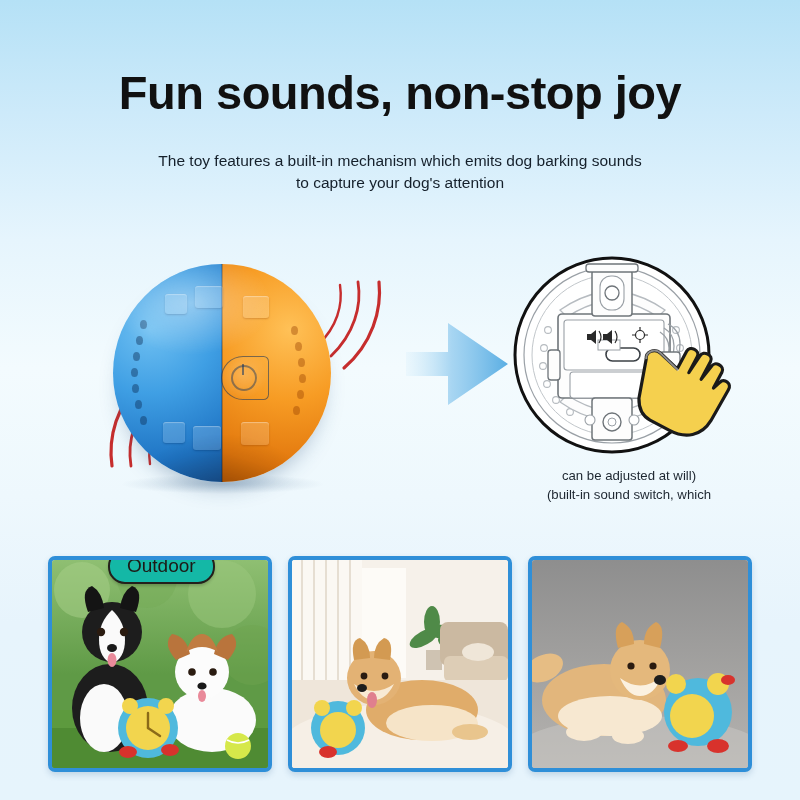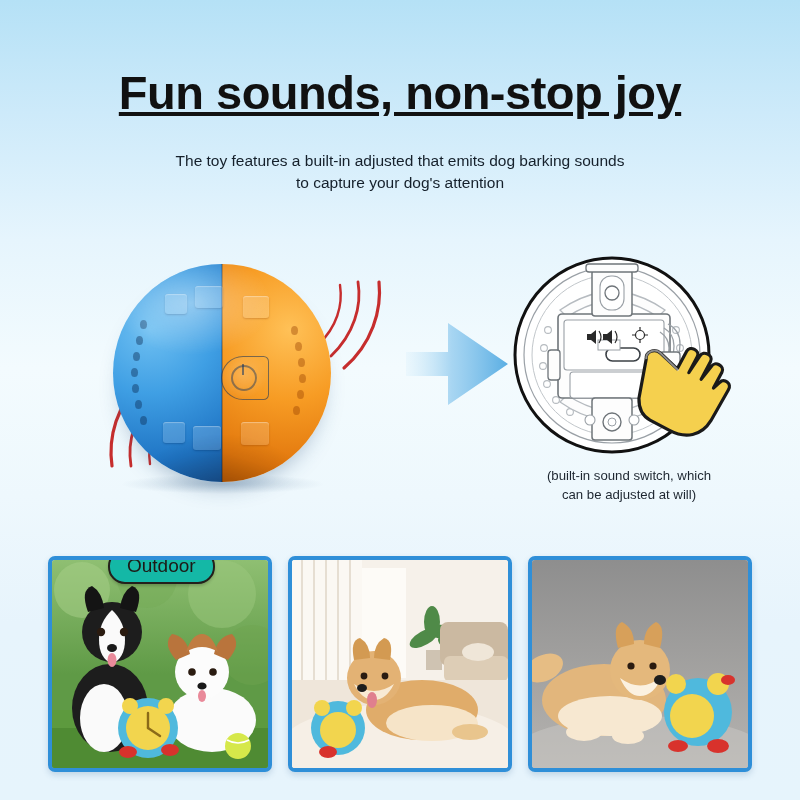--- a/index.html
+++ b/index.html
@@ -17,21 +17,21 @@
       #f3fbfe 46%,
       #eef8fd 62%,
       #e7f4fc 78%,
       #e6f4fc 100%);
   }
 
   
   .headline{
     position:absolute;left:0;top:66px;width:800px;text-align:center;
     font-size:47px;line-height:54px;font-weight:bold;color:#111;
-    letter-spacing:-0.5px;font-family:"Liberation Sans","DejaVu Sans",sans-serif;text-decoration:underline;
+    letter-spacing:-0.5px;font-family:"Liberation Sans","DejaVu Sans",sans-serif;
   }
   .subtitle{
     position:absolute;left:100px;top:150px;width:600px;text-align:center;
     font-size:15.5px;line-height:22px;color:#15202b;
   }
 
   
   .ball-wrap{position:absolute;left:100px;top:252px;width:300px;height:250px;}
   .ball{
     position:absolute;left:13px;top:12px;width:218px;height:218px;border-radius:50%;
@@ -112,21 +112,21 @@
   .badge.b1{left:56px;}
   .scene{position:absolute;left:0;top:0;width:100%;height:100%;}
 </style>
 </head>
 <body>
 
 <div id="page">
 
   <div class="headline">Fun sounds, non-stop joy</div>
   <div class="subtitle">
-    <div>The toy features a built-in adjusted that emits dog barking sounds</div>
+    <div>The toy features a built-in mechanism which emits dog barking sounds</div>
     <div>to capture your dog's attention</div>
   </div>
 
   <div class="ball-wrap">
 
     <svg width="300" height="250" style="position:absolute;left:0;top:0;">
       <g fill="none" stroke="#c62d2d" stroke-linecap="round">
         <path d="M44,128 C16,152 8,186 12,214" stroke-width="3.2"></path>
         <path d="M58,140 C34,162 27,190 31,214" stroke-width="2.8"></path>
         <path d="M72,152 C53,170 47,192 50,212" stroke-width="2.4"></path>
@@ -274,22 +274,22 @@
                  L73,22 C73,15 85,15 85,22 L85,40
                  L88,32 C89,26 100,27 99,35
                  L98,70 C97,88 84,98 66,98
                  L44,98 C34,98 28,92 24,84 Z" fill="#f5d04e" stroke="#1a1a1a" stroke-width="3.2" stroke-linejoin="round"></path>
         <path d="M12,46 C8,40 14,32 22,34 L46,41" fill="none" stroke="#ffffff" stroke-width="2" opacity=".5"></path>
       </g>
     </svg>
   </div>
 
   <div class="mech-cap">
+    <div>can be adjusted at will)</div>
     <div>(built-in sound switch, which</div>
-    <div>can be adjusted at will)</div>
   </div>
 
   <div class="cards">
 
     <div class="card c1">
       <svg class="scene" viewBox="0 0 216 208" preserveAspectRatio="none">
         <defs>
           <linearGradient id="og" x1="0" y1="0" x2="0" y2="1">
             <stop offset="0%" stop-color="#8fbf72"></stop>
               <stop offset="55%" stop-color="#5f9a46"></stop>

